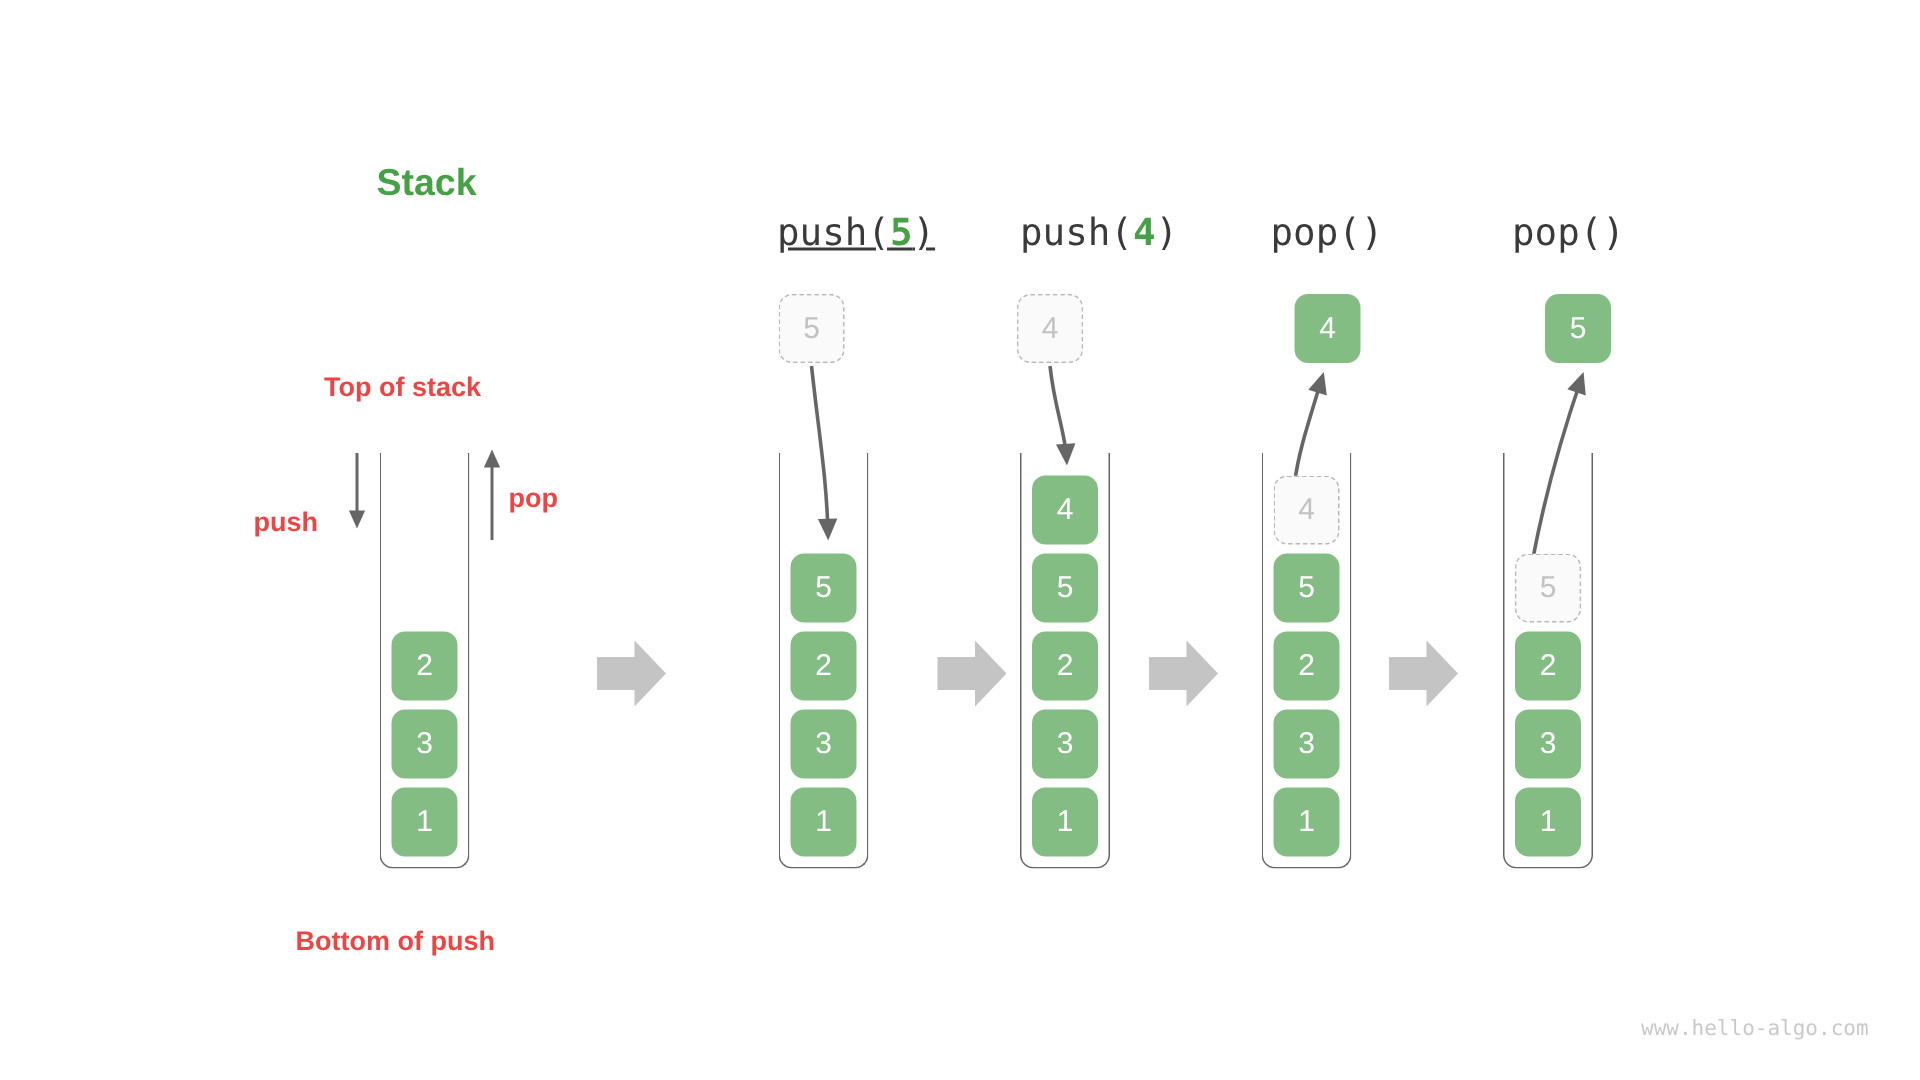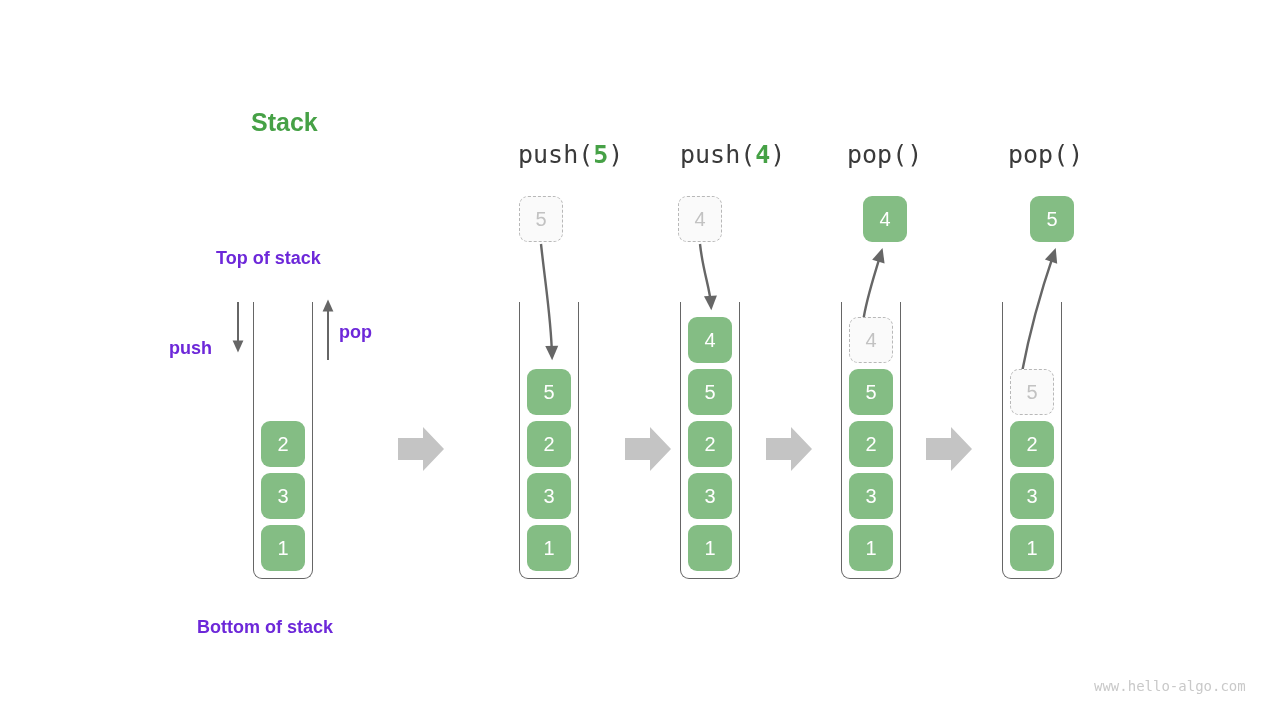--- a/index.html
+++ b/index.html
@@ -28,21 +28,21 @@
     font-size: 25px;
     font-weight: bold;
     color: #46a146;
     white-space: nowrap;
     text-align: right;
   }
   .label-bold {
     font-family: "Liberation Sans", sans-serif;
     font-size: 18px;
     font-weight: bold;
-    color: #6d28d9;
+    color: #ef4444;
     white-space: nowrap;
   }
   .op-label {
     font-family: "DejaVu Sans Mono", "Liberation Mono", monospace;
     font-size: 25px;
     color: #3a3a3a;
     white-space: nowrap;
     letter-spacing: 0px;
   }
   .op-label .arg { color: #46a146; font-weight: bold; }
@@ -147,30 +147,30 @@
   </svg>
 
   <div class="abs title-stack" style="left:251px; top:108px;">Stack</div>
 
   <div class="abs label-bold" style="left:216px; top:248px;">Top of stack</div>
 
   <div class="abs label-bold" style="left:169px; top:322px;margin-top:16px;">push</div>
 
   <div class="abs label-bold" style="left:339px; top:322px;">pop</div>
 
-  <div class="abs label-bold" style="left:197px; top:617px;">Bottom of stack</div>
+  <div class="abs label-bold" style="left:197px; top:617px;">Bottom of push</div>
 
   <div class="stack-wrap" style="left:253px; top:302px; width:60px; height:277px;">
     <div class="stack-walls" style="width:60px; height:277px;"></div>
     <div class="cell" style="left:8px; top:119px; width:44px; height:46px;">2</div>
     <div class="cell" style="left:8px; top:171px; width:44px; height:46px;">3</div>
     <div class="cell" style="left:8px; top:223px; width:44px; height:46px;">1</div>
   </div>
 
-  <div class="abs op-label" style="left:518px; top:140px;">
+  <div class="abs op-label" style="left:518px; top:140px;text-decoration:underline;">
     <span>push(</span><span class="arg">5</span><span>)</span>
   </div>
 
   <div class="cell ghost" style="left:519px; top:196px; width:44px; height:46px;">5</div>
 
   <div class="stack-wrap" style="left:519px; top:302px; width:60px; height:277px;">
     <div class="stack-walls" style="width:60px; height:277px;"></div>
     <div class="cell" style="left:8px; top:67px; width:44px; height:46px;">5</div>
     <div class="cell" style="left:8px; top:119px; width:44px; height:46px;">2</div>
     <div class="cell" style="left:8px; top:171px; width:44px; height:46px;">3</div>

